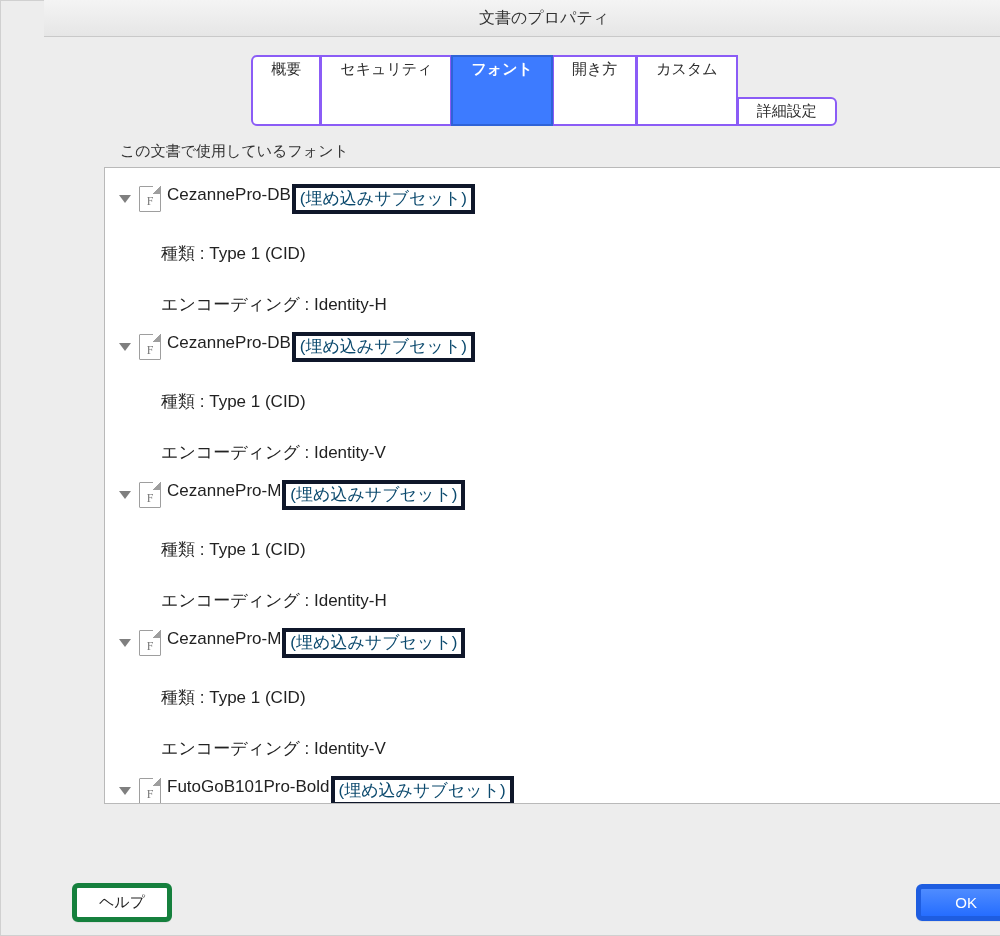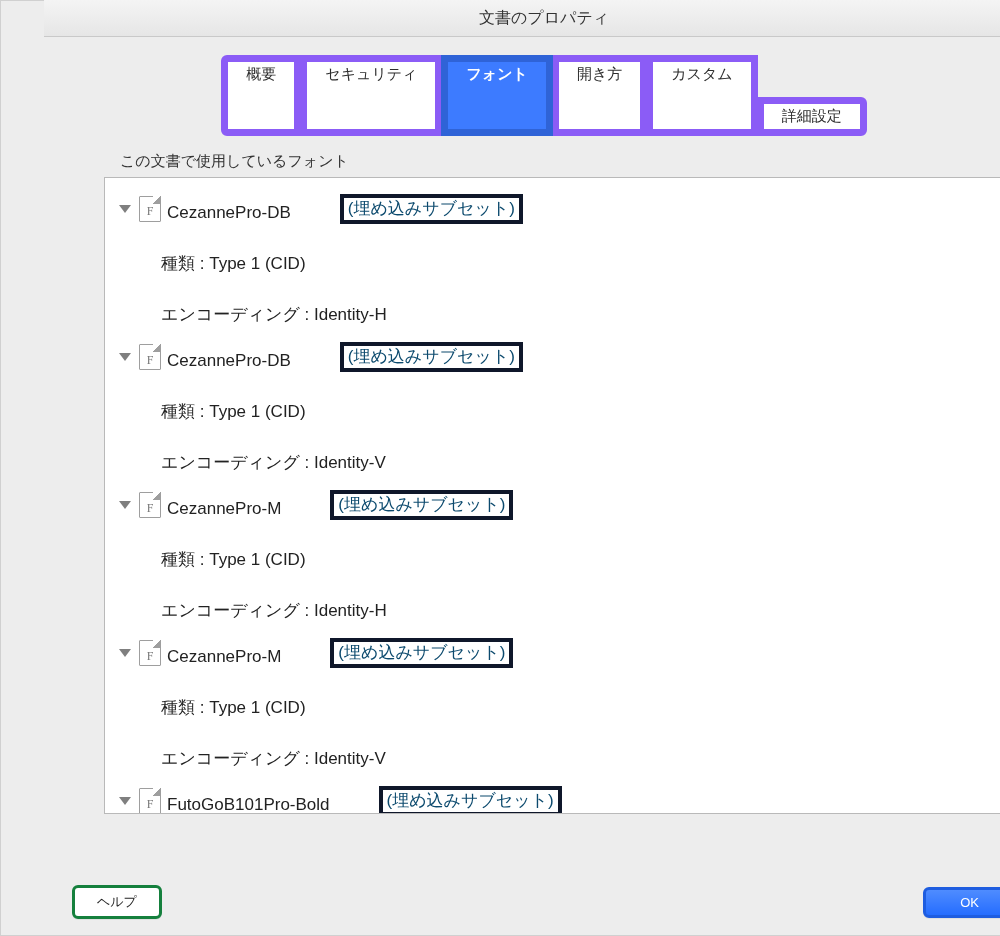--- a/index.html
+++ b/index.html
@@ -31,21 +31,21 @@
     background: linear-gradient(#f4f4f4, #e6e6e6);
     color: #333;
   }
   .tabs {
     display: flex;
     justify-content: center;
     padding: 18px 0 16px 0;
   }
   .tab {
     padding: 3px 18px;
-    border: 7px solid #8b5cf6;
+    border: 2px solid #8b5cf6;
     background: #fff;
     color: #2d2d2d;
     font-size: 15px;
     cursor: pointer;
     user-select: none;
     margin-left: -1px;
   }
   .tab:first-child {
     border-top-left-radius: 6px;
     border-bottom-left-radius: 6px;
@@ -132,23 +132,22 @@
   .font-icon::before {
     content: "";
     position: absolute;
     top: -1px; right: -1px;
     width: 8px; height: 8px;
     background: linear-gradient(135deg, #fff 50%, #9e9e9e 50%);
   }
   .font-icon span { padding-bottom: 1px; }
   .font-line {
     display: flex;
-    align-items: flex-end;
+    align-items: flex-start;
     flex-wrap: nowrap;
-    gap: 48px;
   }
   .font-name {
     font-size: 17px;
     color: #222;
     white-space: nowrap;
   }
   .embed-box {
     border: 4px solid #0f172a;
     padding: 0 4px;
     margin-left: 1px;
@@ -162,25 +161,25 @@
     font-size: 17px;
     color: #222;
   }
   .footer {
     height: 56px;
     display: flex;
     align-items: center;
     padding: 0 28px 6px 28px;
   }
   .btn {
-    border: 3px solid #15803d;
+    border: 5px solid #15803d;
     background: #fff;
     border-radius: 6px;
     padding: 5px 22px;
-    font-size: 13px;
+    font-size: 15px;
     color: #222;
     cursor: pointer;
     box-shadow: 0 1px 0 rgba(0,0,0,0.05);
   }
   .btn.primary {
     background: linear-gradient(#4f8cff, #256dff);
     border-color: #1e5de0;
     color: #fff;
     padding: 5px 34px;
   }

